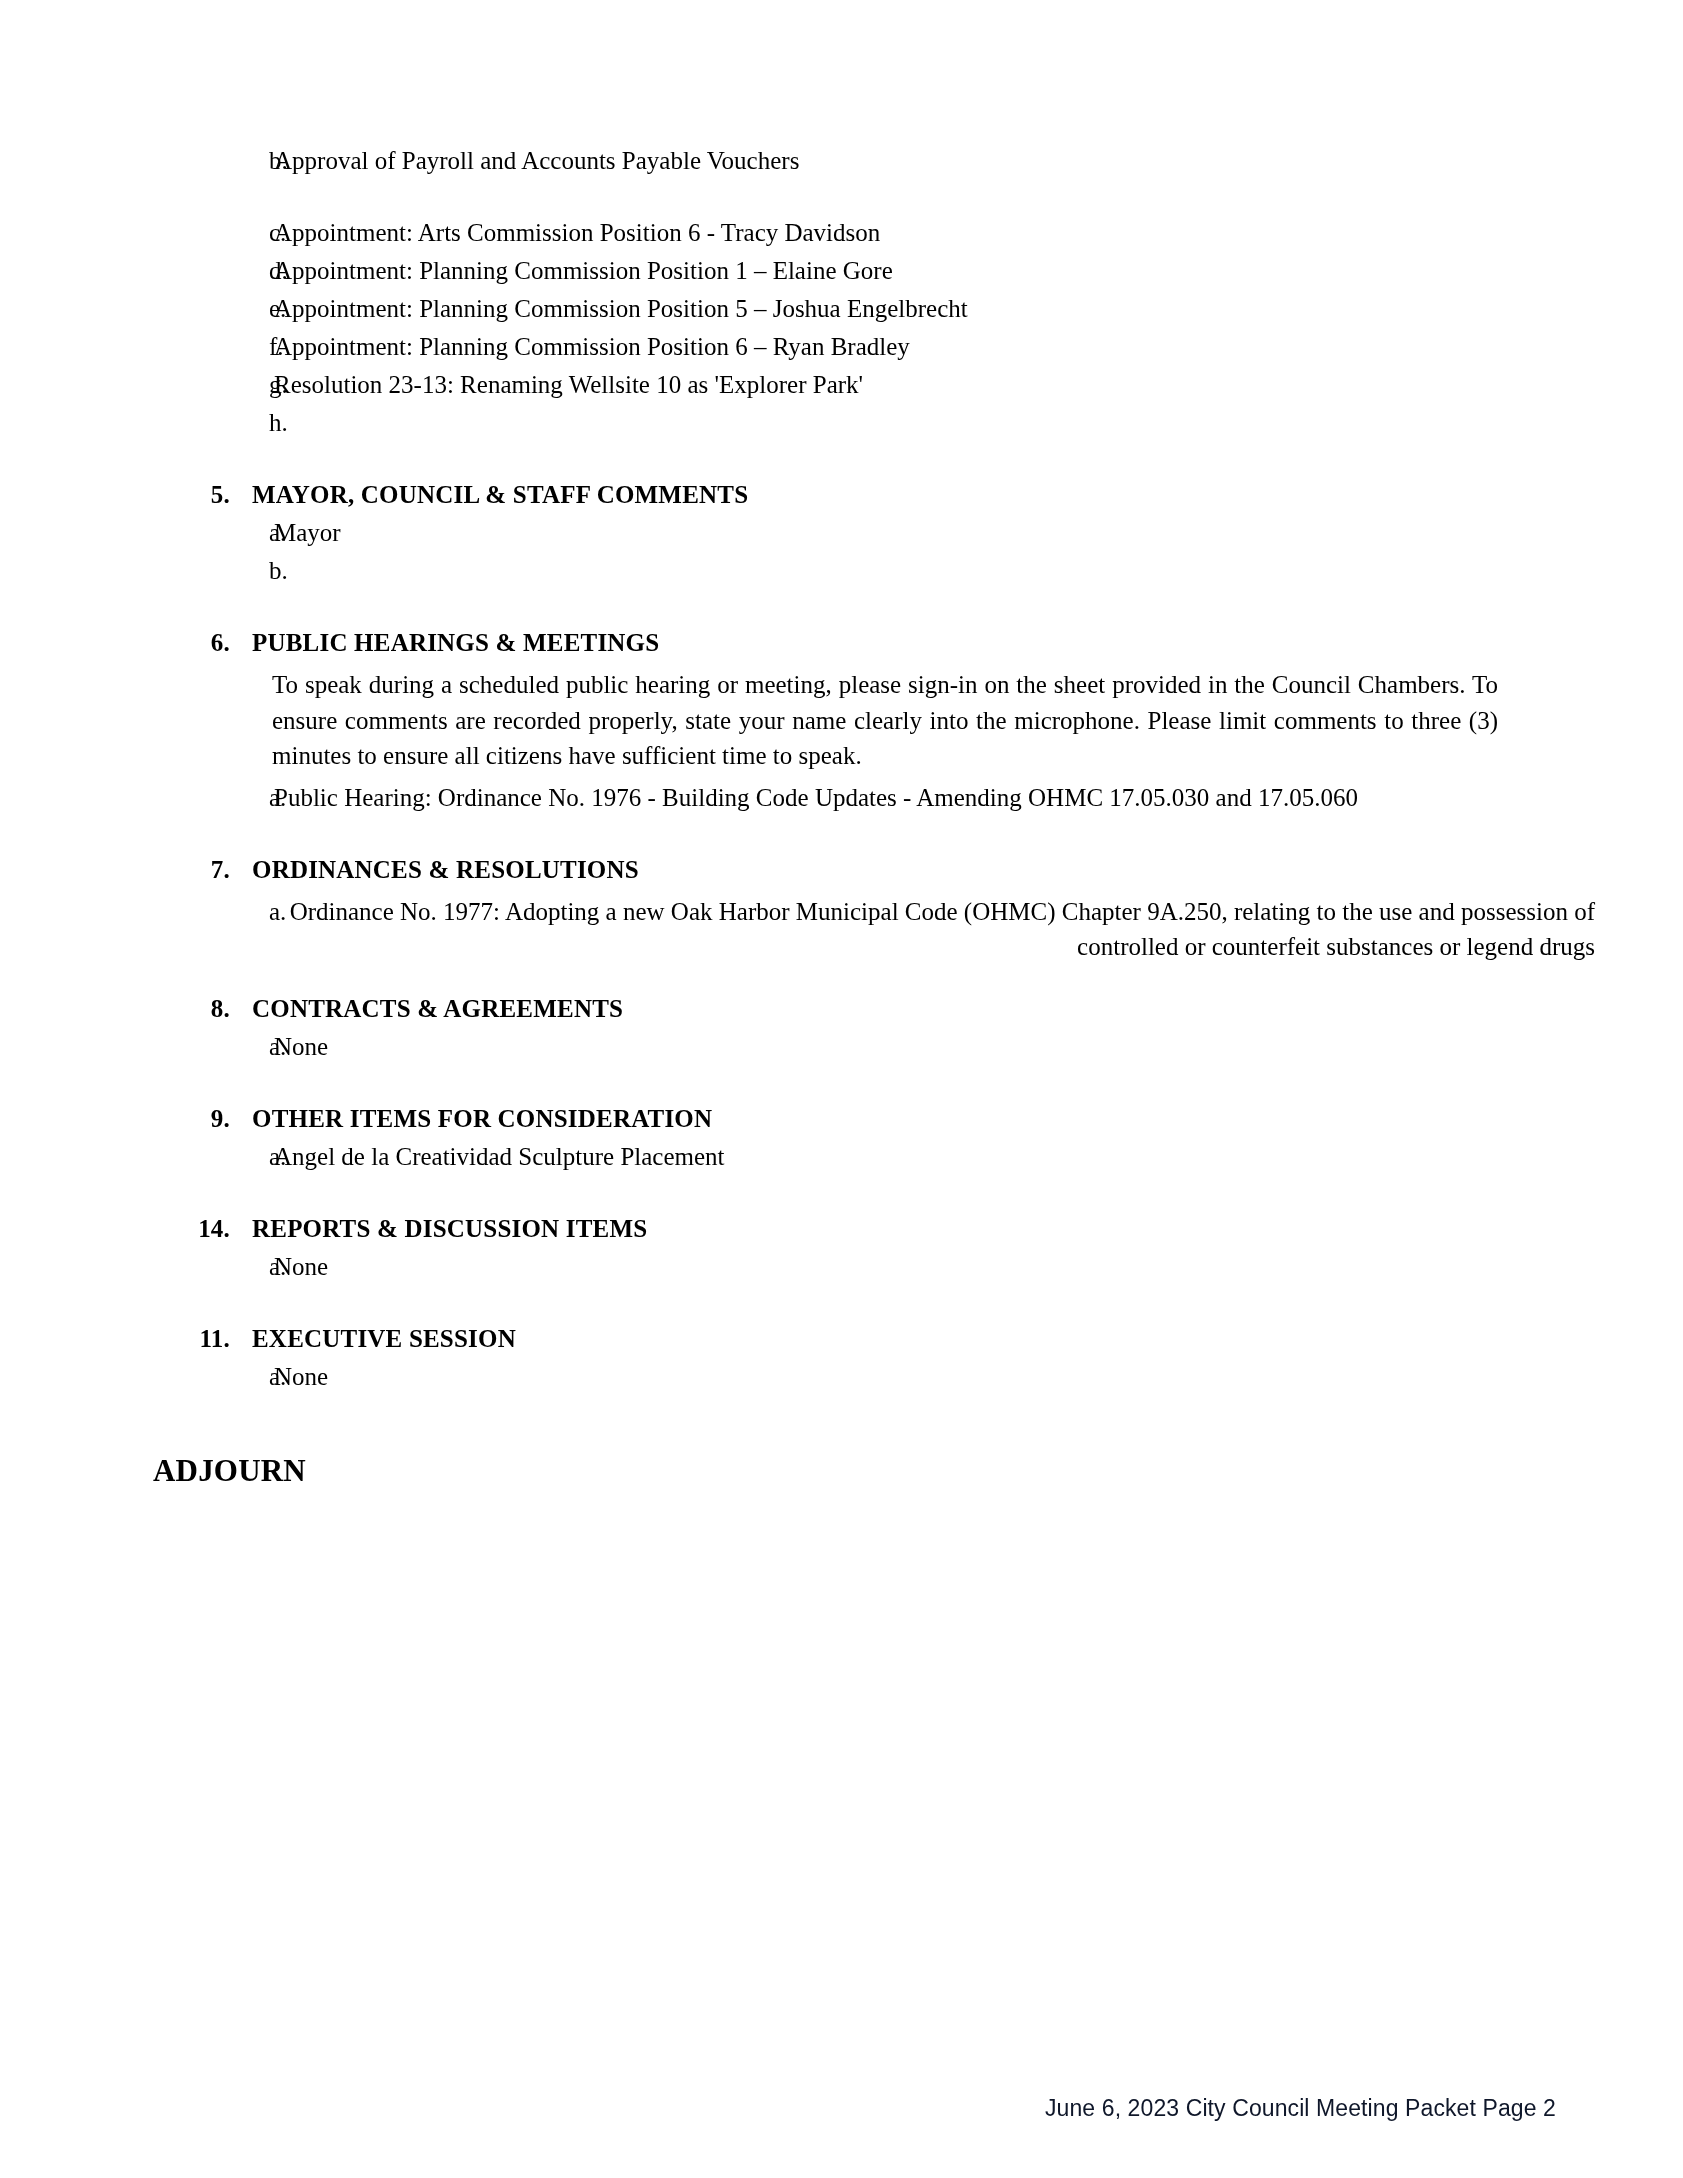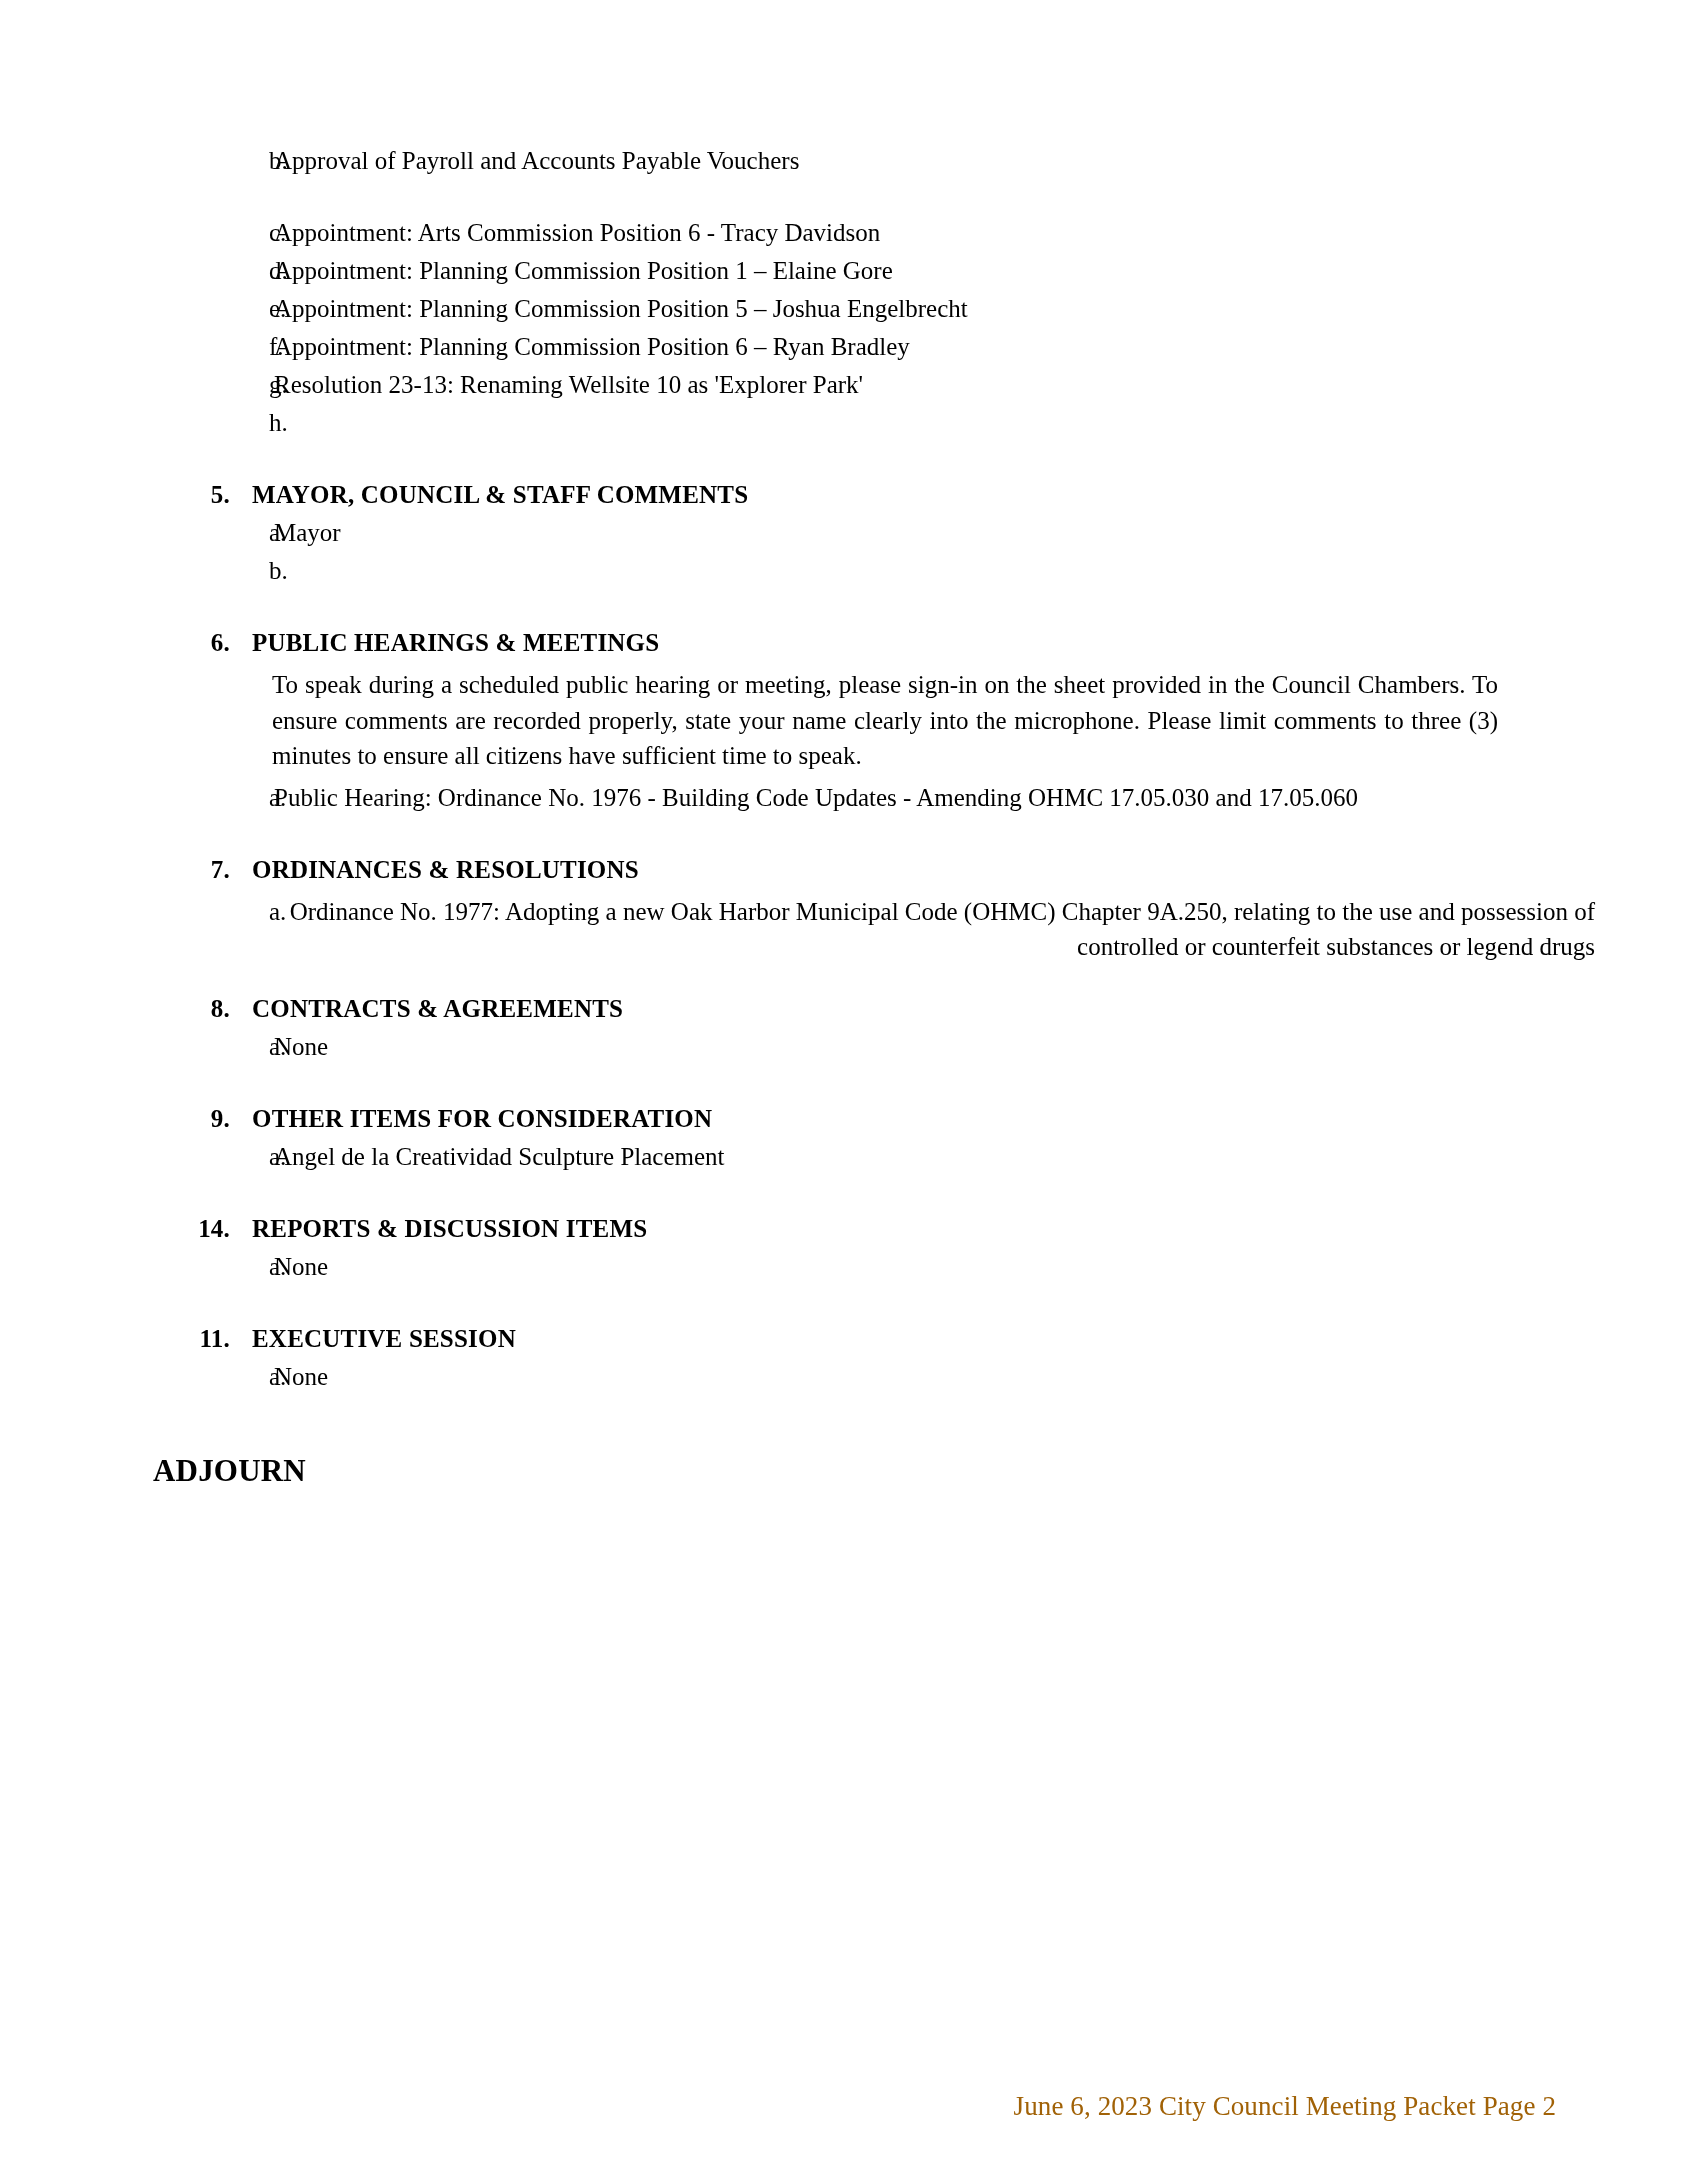--- a/index.html
+++ b/index.html
@@ -98,23 +98,23 @@
     font-size: 31px;
     font-weight: bold;
     letter-spacing: 0.2px;
   }
 
   
   .footer {
     position: absolute;
     right: 127px;
     bottom: 56px;
-    font-family: Liberation Serif, serif;
-    font-size: 27px;
-    color: #a16207;
+    font-family: Liberation Sans, sans-serif;
+    font-size: 23px;
+    color: #0f172a;
     white-space: nowrap;
     letter-spacing: 0.1px;
   }
 
   
   .gap-xs { height: 10px; }
   .gap-s  { height: 18px; }
   .gap-m  { height: 30px; }
   .gap-l  { height: 44px; }
 </style>

